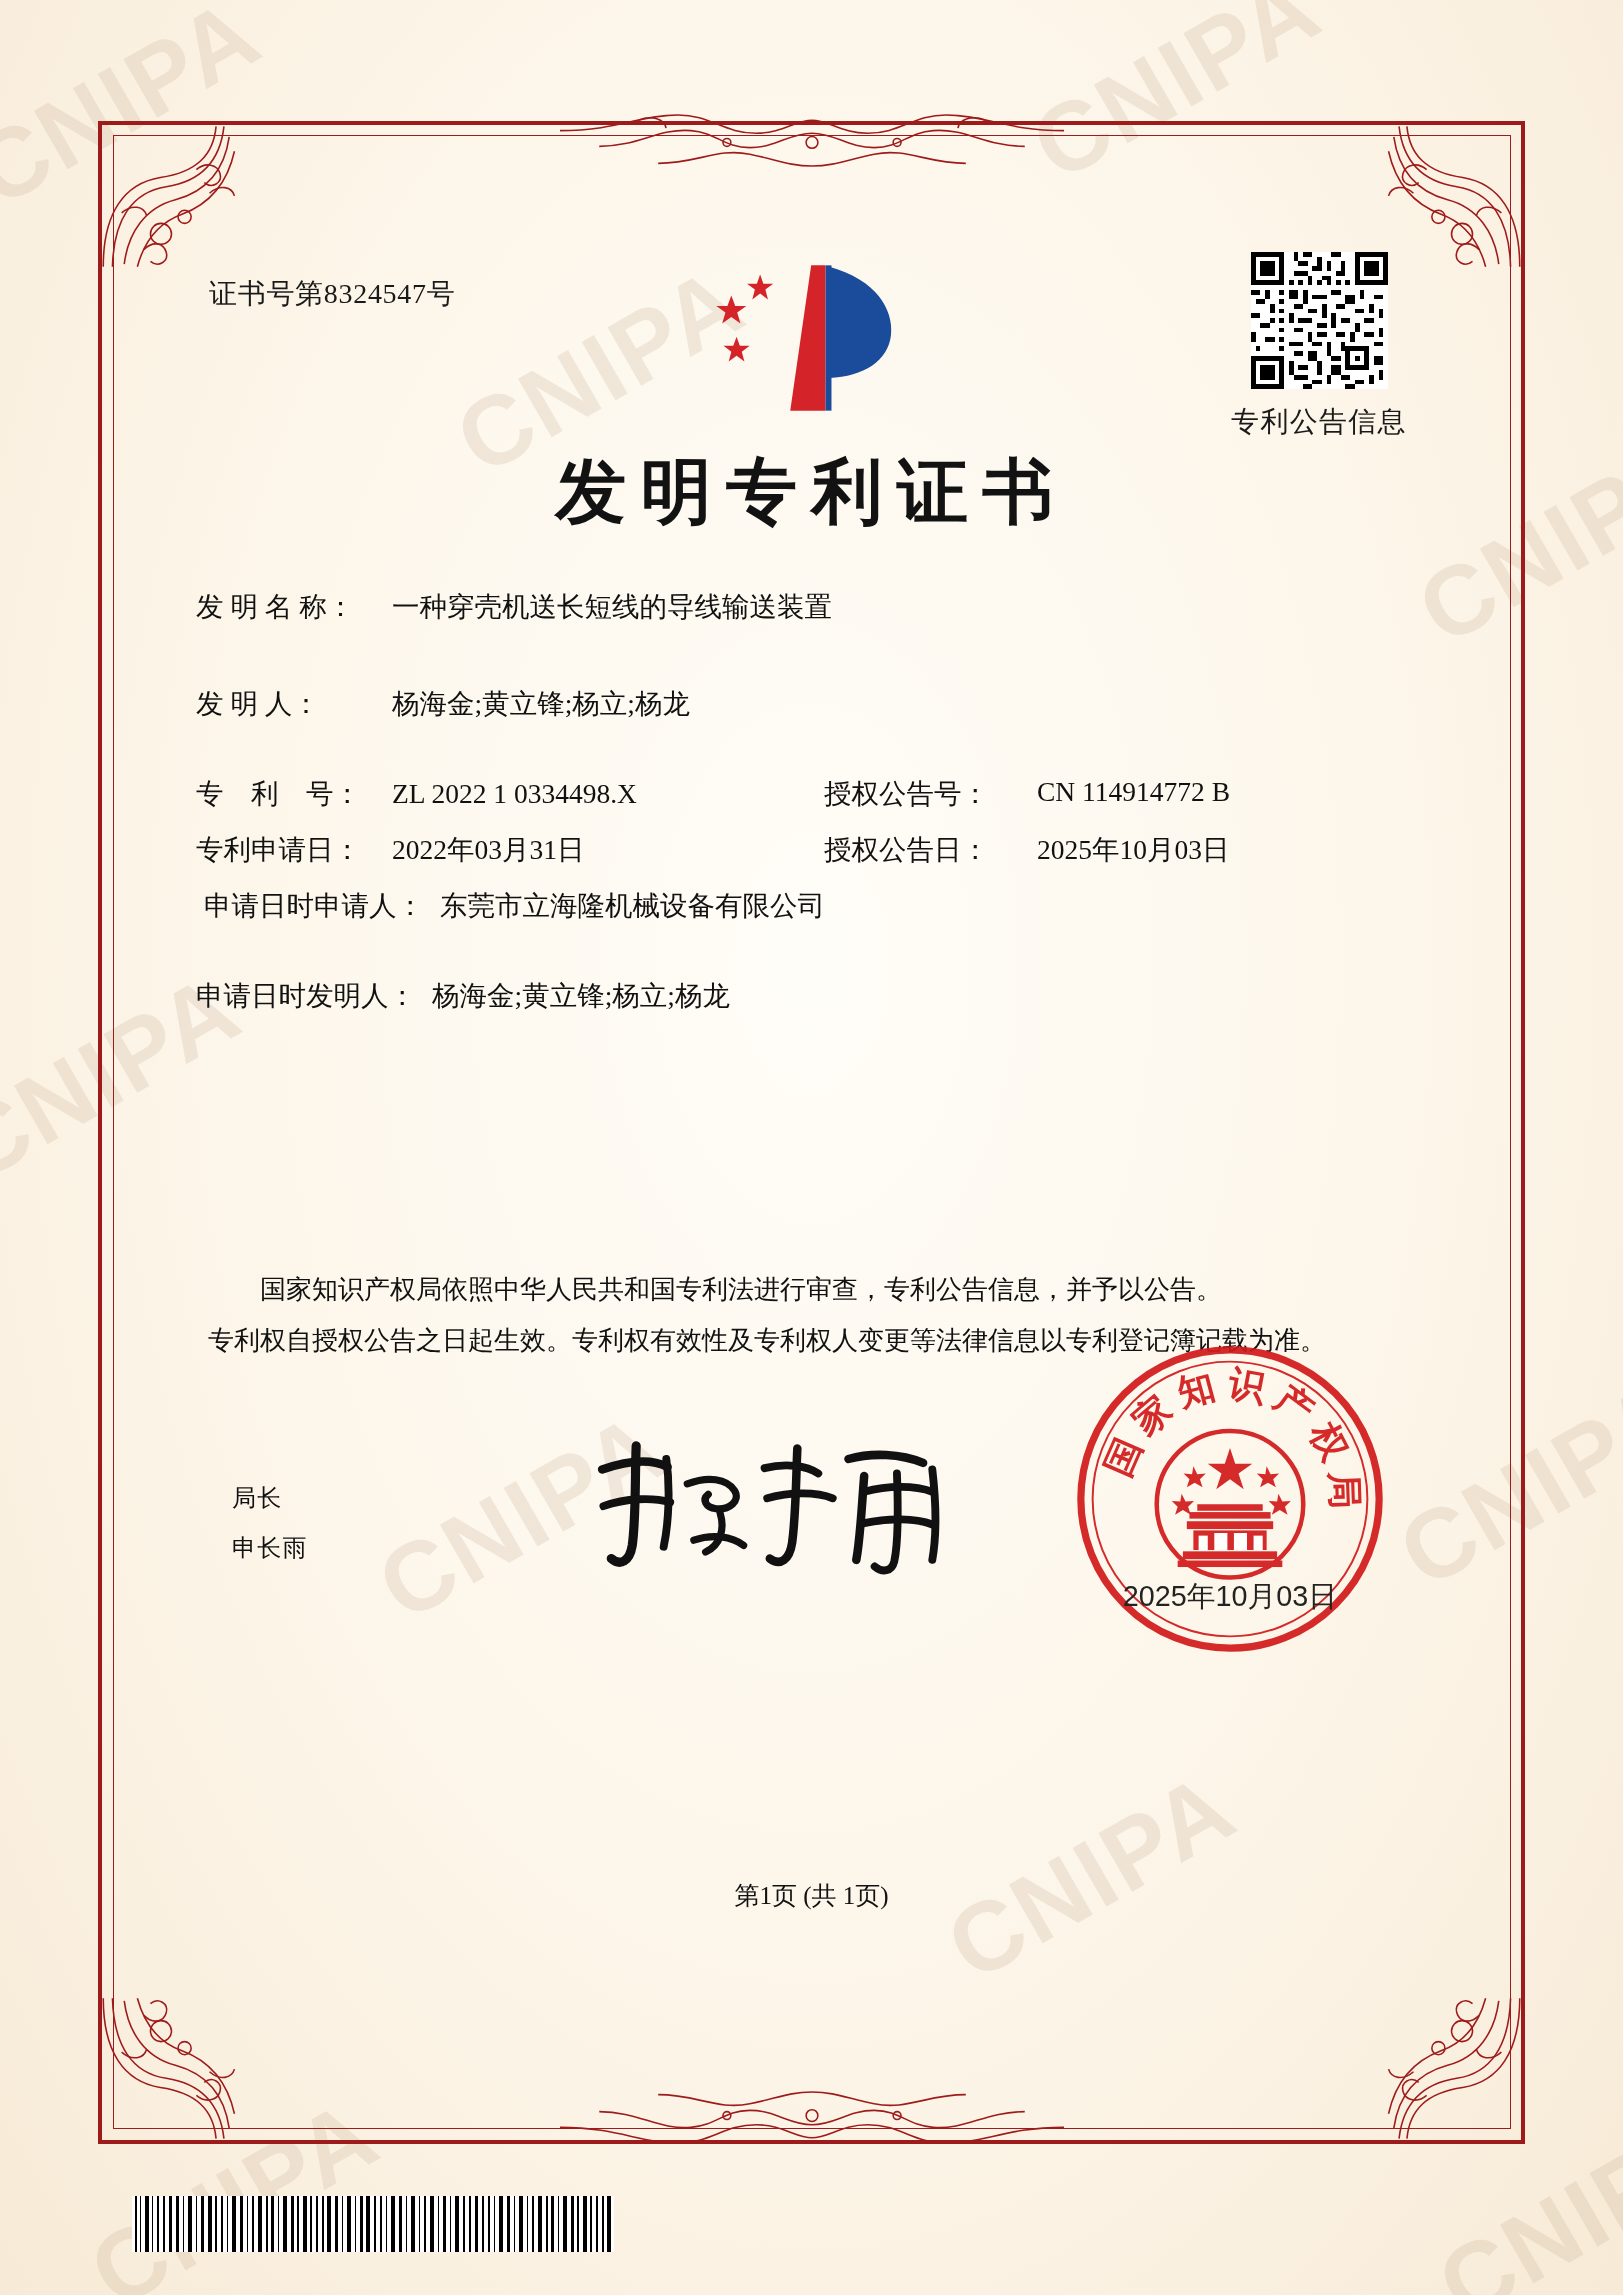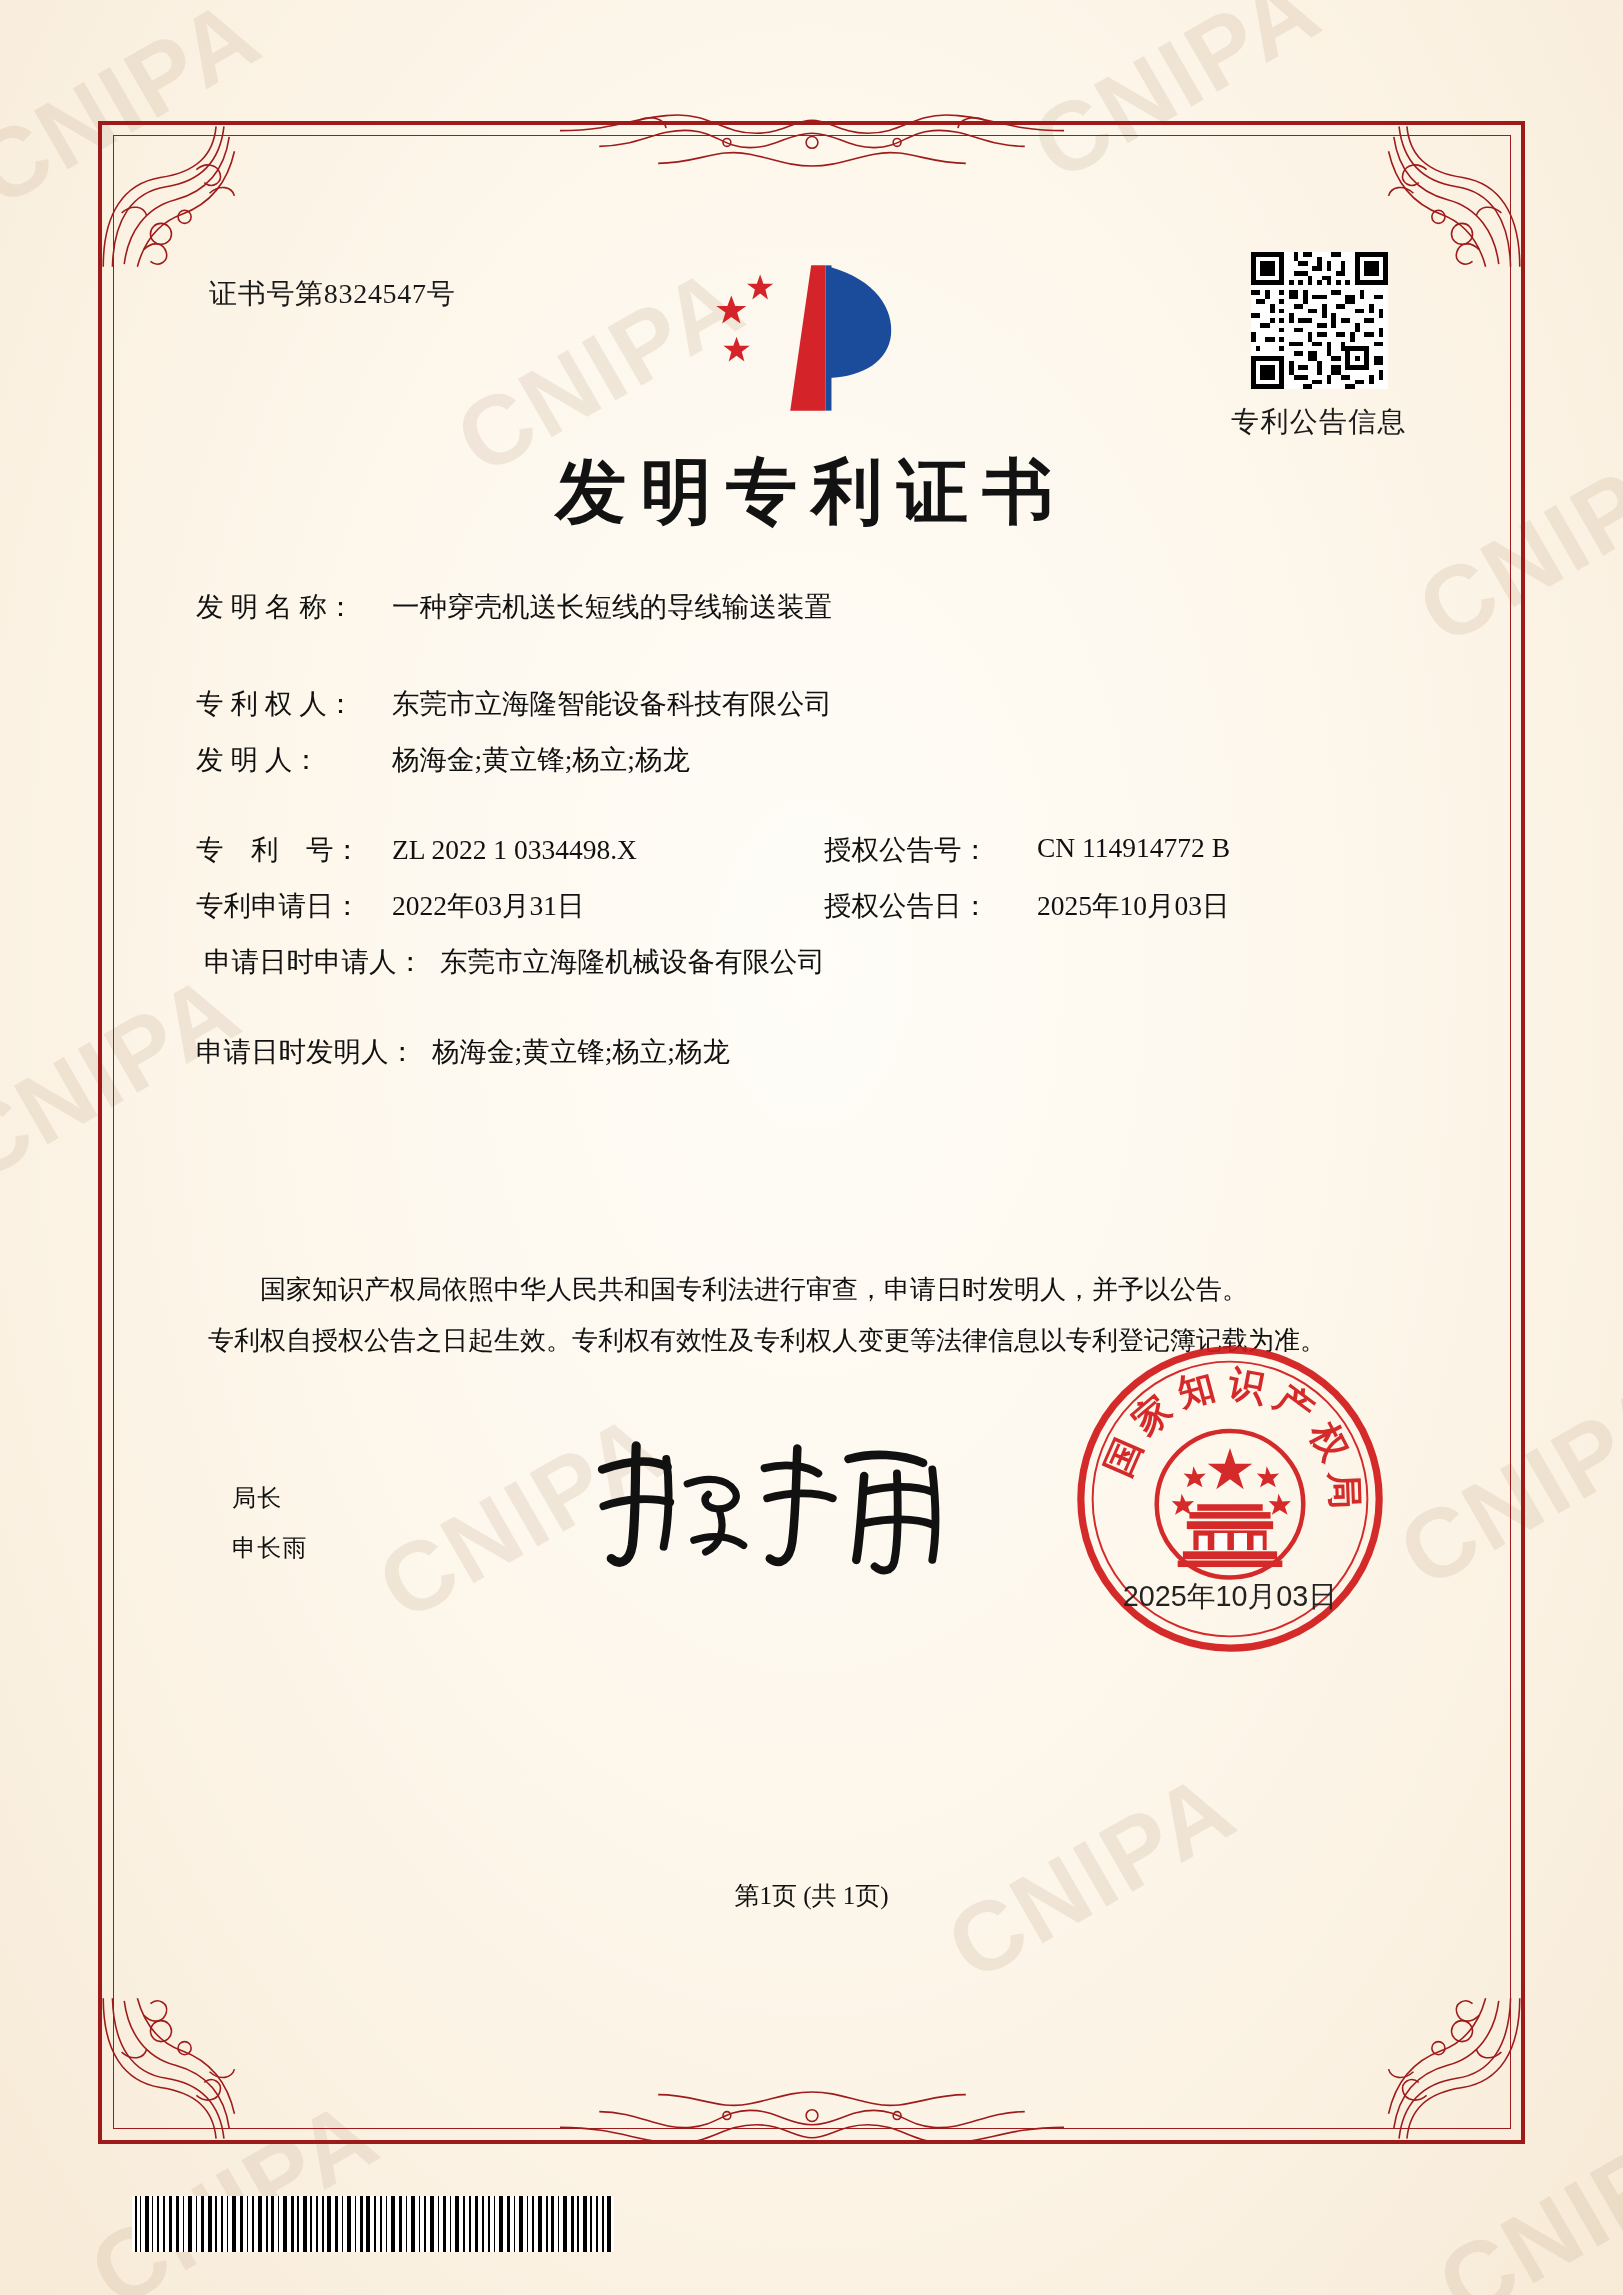--- a/index.html
+++ b/index.html
@@ -486,23 +486,20 @@
     <div class="main-title">发明专利证书</div>
 
     <div class="fields">
 
       <div class="row">
         <span class="lbl">发 明 名 称：</span><span class="val">一种穿壳机送长短线的导线输送装置</span>
       </div>
 
       <div class="gap-md"></div>
 
-      <div class="row">
-        <span class="lbl">专 利 权 人：</span><span class="val">东莞市立海隆智能设备科技有限公司</span>
-      </div>
 
 
       <div class="row">
         <span class="lbl">发 明 人：</span><span class="val">杨海金;黄立锋;杨立;杨龙</span>
       </div>
 
       <div class="gap-sm"></div>
 
       <div class="row">
         <span class="lbl">专　利　号：</span><span class="val">ZL 2022 1 0334498.X</span>
@@ -522,21 +519,21 @@
 
       <div class="gap-sm"></div>
 
       <div class="row">
         <span class="lbl" style="width:236px;">申请日时发明人：</span><span class="val">杨海金;黄立锋;杨立;杨龙</span>
       </div>
 
     </div>
 
     <div class="statements">
-      <p class="indent">国家知识产权局依照中华人民共和国专利法进行审查，申请日时发明人，并予以公告。</p>
+      <p class="indent">国家知识产权局依照中华人民共和国专利法进行审查，专利公告信息，并予以公告。</p>
       <p>专利权自授权公告之日起生效。专利权有效性及专利权人变更等法律信息以专利登记簿记载为准。</p>
     </div>
 
     <div class="sig-block">
       <div>局长</div>
       <div>申长雨</div>
     </div>
 
     <svg class="signature-img" viewBox="0 0 580 230">
       <g fill="none" stroke="#111111" stroke-linecap="round" stroke-linejoin="round">

